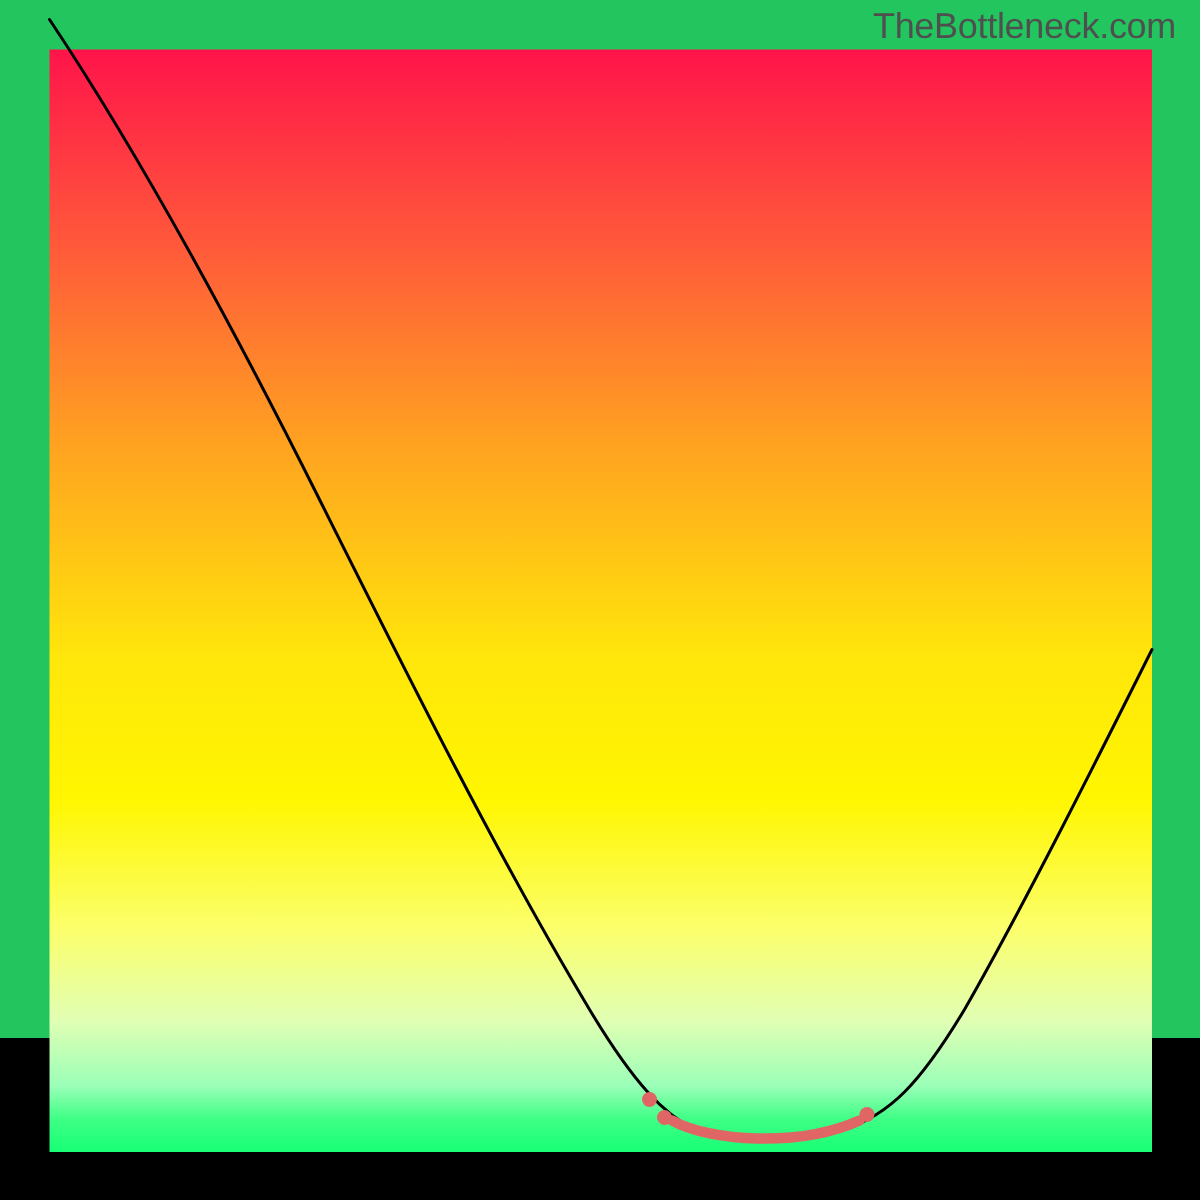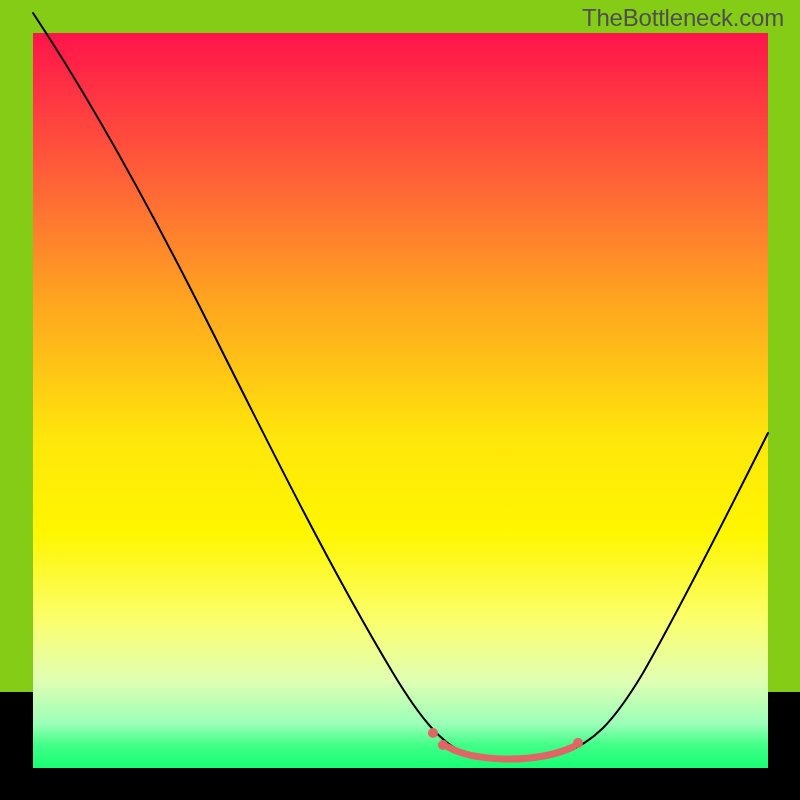--- a/index.html
+++ b/index.html
@@ -8,21 +8,21 @@
     width: 800px;
     height: 800px;
     overflow: hidden;
     background: #000;
     font-family: Arial, Helvetica, sans-serif;
   }
   .frame {
     position: relative;
     width: 800px;
     height: 692px;
-    background: #84cc16;
+    background: #22c55e;
   }
   .watermark {
     position: absolute;
     top: 4px;
     right: 16px;
     color: #4f4f4f;
     font-size: 24px;
     z-index: 5;
     letter-spacing: -0.2px;
   }

